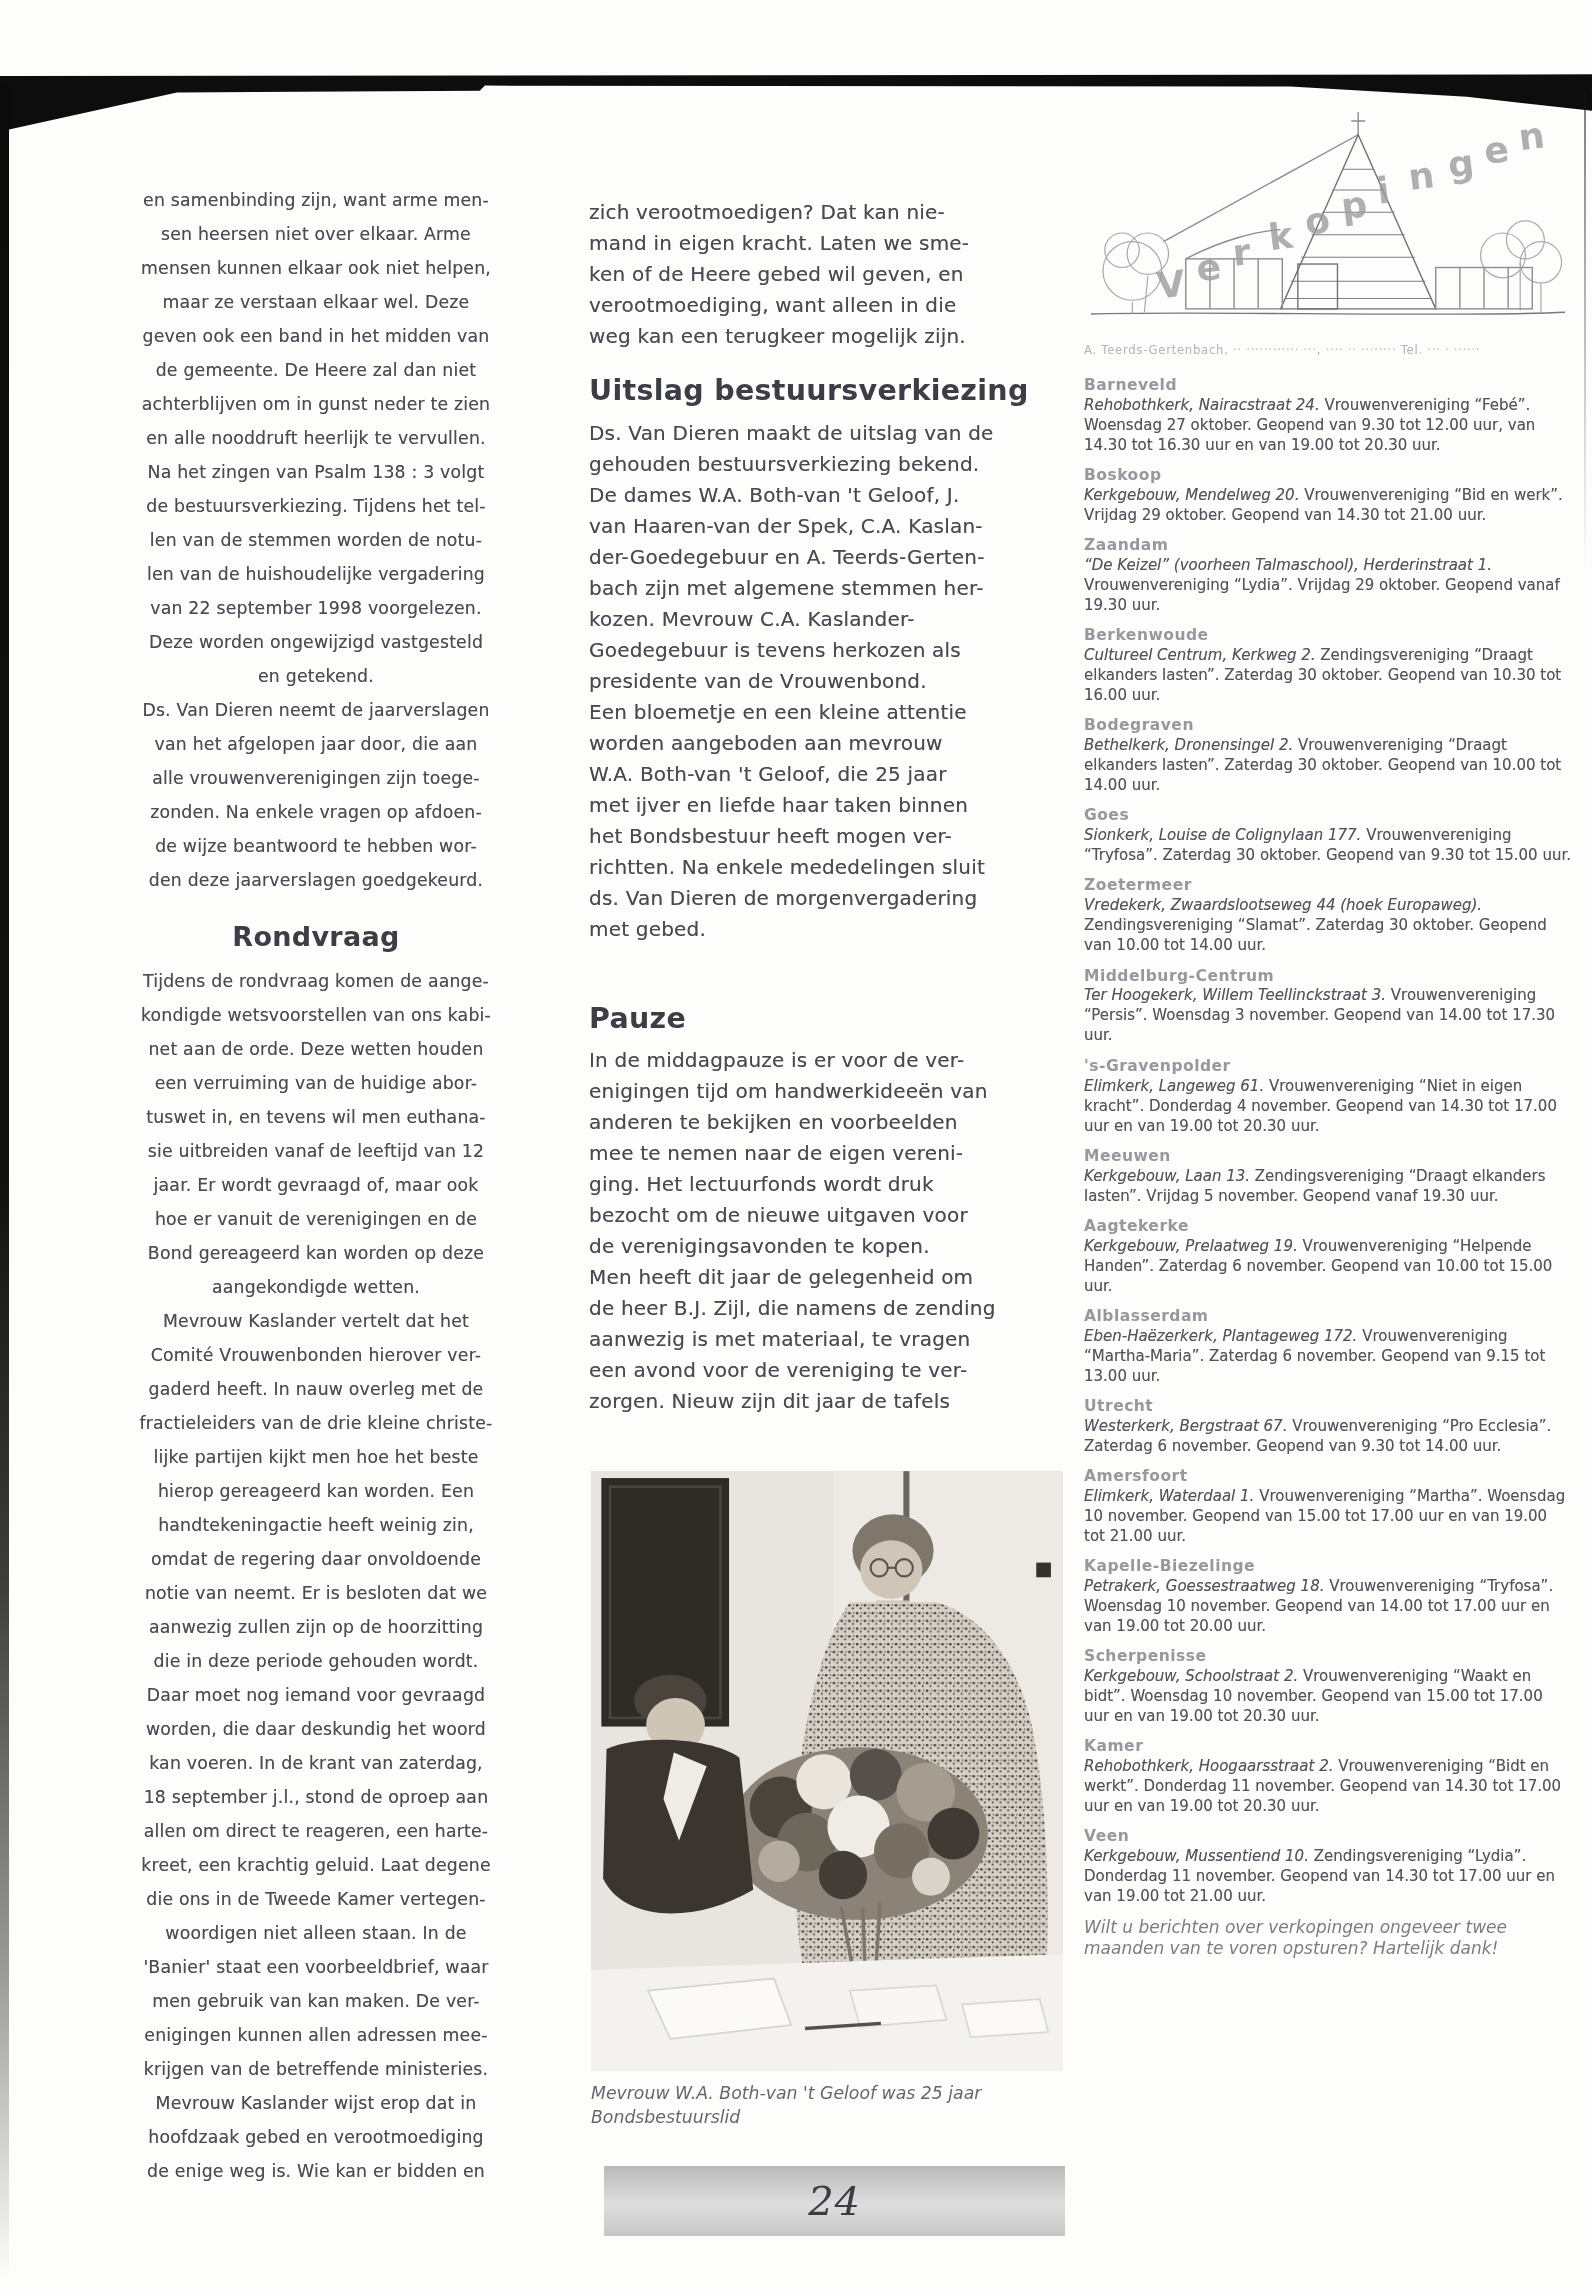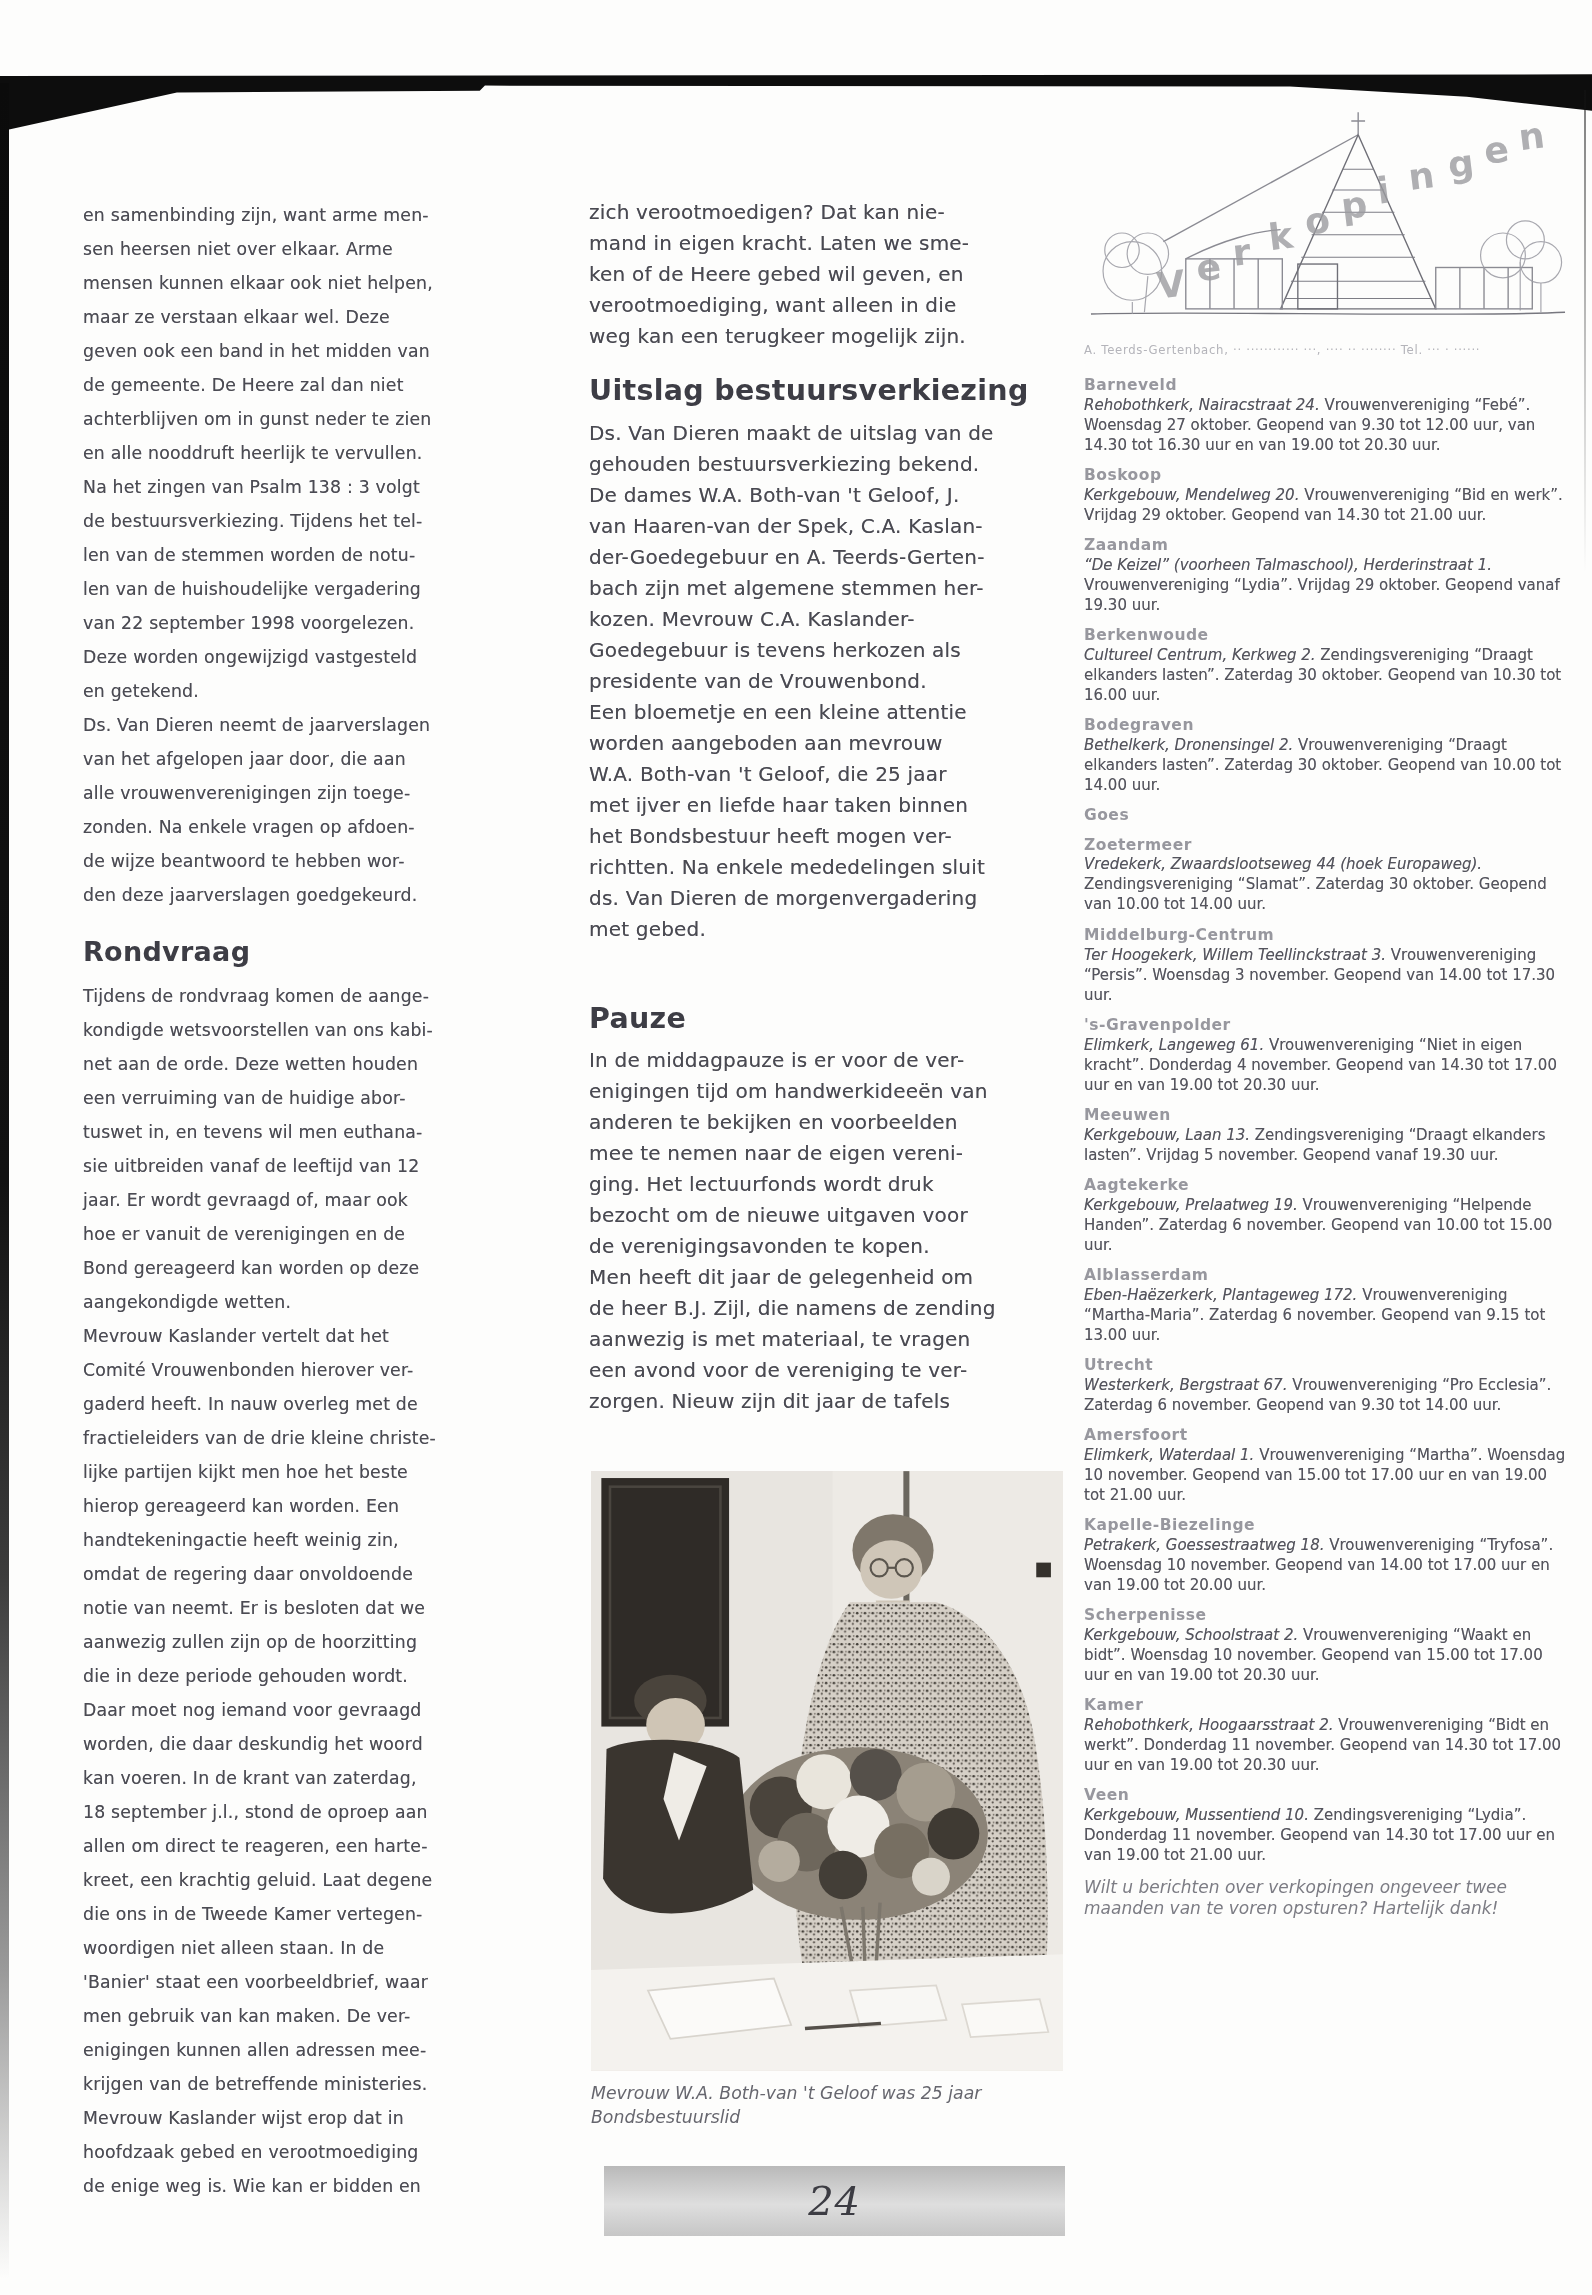--- a/index.html
+++ b/index.html
@@ -11,21 +11,21 @@
   .scan-top{position:absolute;left:0;top:0;width:1592px;height:147px;}
   .scan-left-strip{
     position:absolute;left:0;top:83px;width:8.6px;height:2196px;
     background:linear-gradient(to bottom,#0b0b0b 0%,#121212 50%,#3c3c3c 68%,#9a9a9a 86%,rgba(150,150,150,0) 100%);
   }
   .scan-right-line{
     position:absolute;left:1584px;top:90px;width:1.7px;height:483px;
     background:linear-gradient(to bottom,rgba(20,20,20,.55),rgba(20,20,20,0));
   }
   
-  .col-left{position:absolute;left:83px;top:198px;width:466px;}
+  .col-left{position:absolute;left:83px;top:183px;width:466px;text-align:center;}
   .col-mid{position:absolute;left:589px;top:197px;width:480px;}
   .col-right{position:absolute;left:1084px;top:102px;width:488px;}
   .body-text{font-size:17.3px;line-height:34px;color:#4b4b53;white-space:pre-line;letter-spacing:0.2px;
     text-shadow:0 0 0.4px rgba(75,75,85,.55);}
   .mid-text{font-size:20px;line-height:31px;color:#494951;white-space:pre-line;letter-spacing:0.2px;
     text-shadow:0 0 0.4px rgba(75,75,85,.55);}
   .heading-left{font-size:27px;font-weight:bold;color:#3d3d45;margin:24px 0 12px 0;letter-spacing:0.3px;}
   .heading-mid{font-size:28.5px;font-weight:bold;color:#3d3d45;margin:22.4px 0 10.4px 0;letter-spacing:0.3px;}
   .heading-mid.pauze{margin-top:57px;}
   
@@ -309,20 +309,21 @@
           <div class="detail"><span class="venue">Cultureel Centrum, Kerkweg 2.</span> <span>Zendingsvereniging “Draagt elkanders lasten”. Zaterdag 30 oktober. Geopend van 10.30 tot 16.00 uur.</span></div>
         </div>
 
       <div class="entry">
           <div class="city">Bodegraven</div>
           <div class="detail"><span class="venue">Bethelkerk, Dronensingel 2.</span> <span>Vrouwenvereniging “Draagt elkanders lasten”. Zaterdag 30 oktober. Geopend van 10.00 tot 14.00 uur.</span></div>
         </div>
 
       <div class="entry">
           <div class="city">Goes</div>
+          <div class="detail"><span class="venue">Sionkerk, Louise de Colignylaan 177.</span> <span>Vrouwenvereniging “Tryfosa”. Zaterdag 30 oktober. Geopend van 9.30 tot 15.00 uur.</span></div>
         </div>
 
       <div class="entry">
           <div class="city">Zoetermeer</div>
           <div class="detail"><span class="venue">Vredekerk, Zwaardslootseweg 44 (hoek Europaweg).</span> <span>Zendingsvereniging “Slamat”. Zaterdag 30 oktober. Geopend van 10.00 tot 14.00 uur.</span></div>
         </div>
 
       <div class="entry">
           <div class="city">Middelburg-Centrum</div>
           <div class="detail"><span class="venue">Ter Hoogekerk, Willem Teellinckstraat 3.</span> <span>Vrouwenvereniging “Persis”. Woensdag 3 november. Geopend van 14.00 tot 17.30 uur.</span></div>

